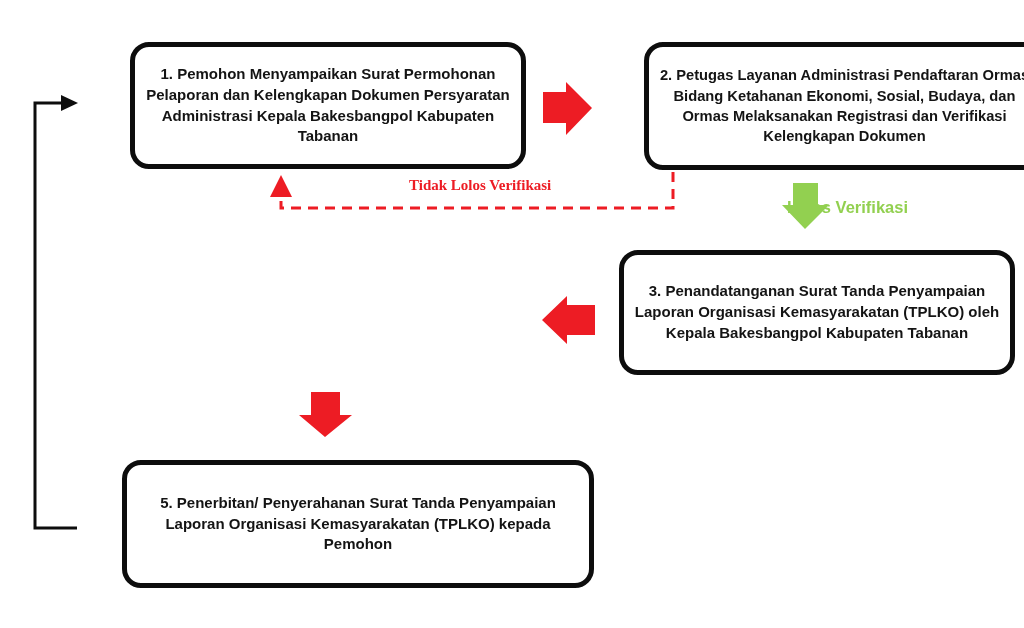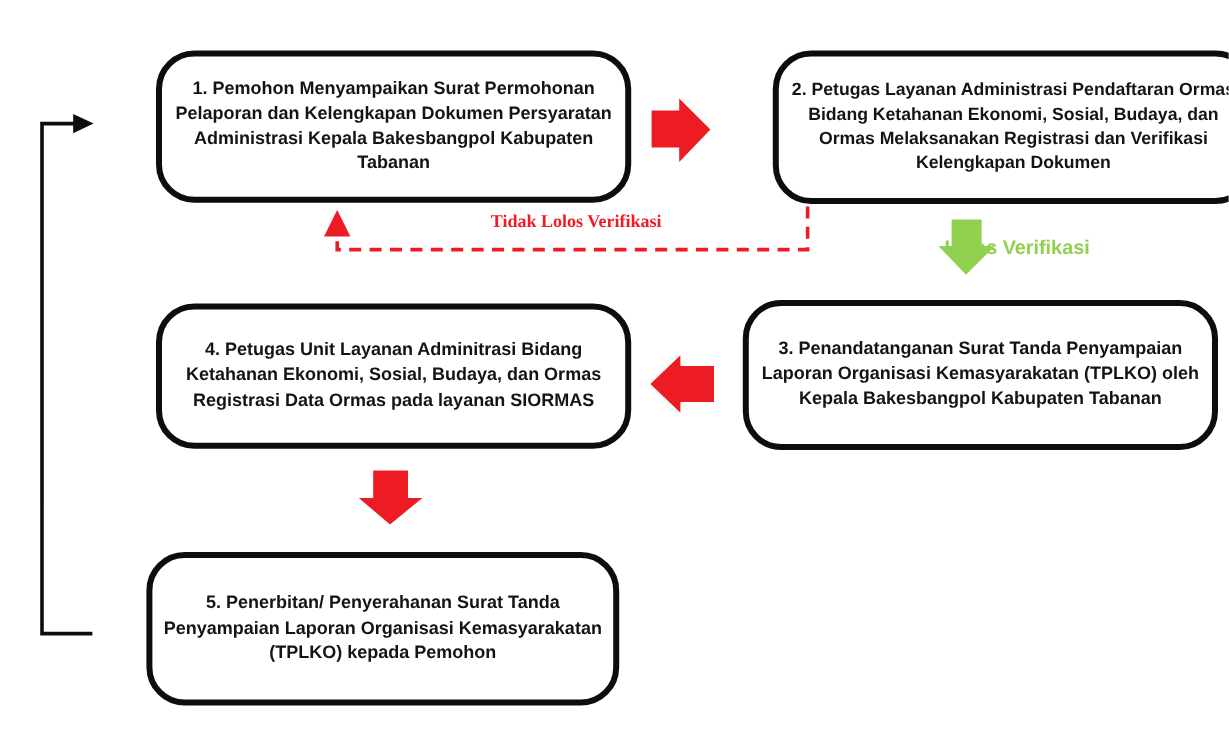--- a/index.html
+++ b/index.html
@@ -5,30 +5,30 @@
   html,body { margin:0; padding:0; background:#ffffff; }
   .stage {
     position:relative; width:1024px; height:628px;
     background:var(--background, #fff);
     font-family:"Liberation Sans", sans-serif;
     overflow:hidden;
   }
   .box {
     position:absolute; box-sizing:border-box;
     border:5px solid var(--box_border, #0d0d0d);
-    border-radius:32px; background:#fff;
+    border-radius:19px; background:#fff;
     display:flex; align-items:center; justify-content:center;
     text-align:center; font-weight:bold; font-size:15px;
     line-height:1.38; color:#141414; padding:6px 8px;
   }
   .box-1 { left:130px; top:42px;  width:396px; height:127px; }
   .box-2 { left:644px; top:42px;  width:401px; height:128px; font-size:14.7px; }
   .box-3 { left:619px; top:250px; width:396px; height:125px; }
   .box-4 { left:130px; top:253px; width:396px; height:121px; }
-  .box-5 { left:122px; top:460px; width:394px; height:128px; }
+  .box-5 { left:122px; top:460px; width:472px; height:128px; }
   .label { position:absolute; font-weight:bold; white-space:nowrap; }
   .label-fail { left:409px; top:177px; font-size:15px;   color:var(--red, #ED1C24);font-family:Liberation Serif, serif; }
   .label-pass { left:787px; top:198px; font-size:16.5px; color:var(--green, #92D050); }
   .overlay { position:absolute; left:0; top:0; width:1024px; height:628px; pointer-events:none; }
   .red-fill   { fill:var(--red, #ED1C24); }
   .red-stroke { stroke:var(--red, #ED1C24); }
   .green-fill { fill:var(--green, #92D050); }
   .black-fill   { fill:var(--black, #000); }
   .black-stroke { stroke:var(--black, #000); }
 </style>
@@ -38,23 +38,20 @@
 <div class="stage">
 
   <div class="box box-1">
     <span>1. Pemohon Menyampaikan Surat Permohonan Pelaporan dan Kelengkapan Dokumen Persyaratan Administrasi Kepala Bakesbangpol Kabupaten Tabanan</span>
   </div>
   <div class="box box-2">
     <span>2. Petugas Layanan Administrasi Pendaftaran Ormas Bidang Ketahanan Ekonomi, Sosial, Budaya, dan Ormas Melaksanakan Registrasi dan Verifikasi Kelengkapan Dokumen</span>
   </div>
   <div class="box box-3">
     <span>3. Penandatanganan Surat Tanda Penyampaian Laporan Organisasi Kemasyarakatan (TPLKO) oleh Kepala Bakesbangpol Kabupaten Tabanan</span>
-  </div>
-  <div class="box box-4">
-    <span>4. Petugas Unit Layanan Adminitrasi Bidang Ketahanan Ekonomi, Sosial, Budaya, dan Ormas Registrasi Data Ormas pada layanan SIORMAS</span>
   </div>
   <div class="box box-5">
     <span>5. Penerbitan/ Penyerahanan Surat Tanda Penyampaian Laporan Organisasi Kemasyarakatan (TPLKO) kepada Pemohon</span>
   </div>
 
   <div class="label label-fail">Tidak Lolos Verifikasi</div>
   <div class="label label-pass">Lolos Verifikasi</div>
 
   <svg class="overlay" viewBox="0 0 1024 628" xmlns="http://www.w3.org/2000/svg">
 

